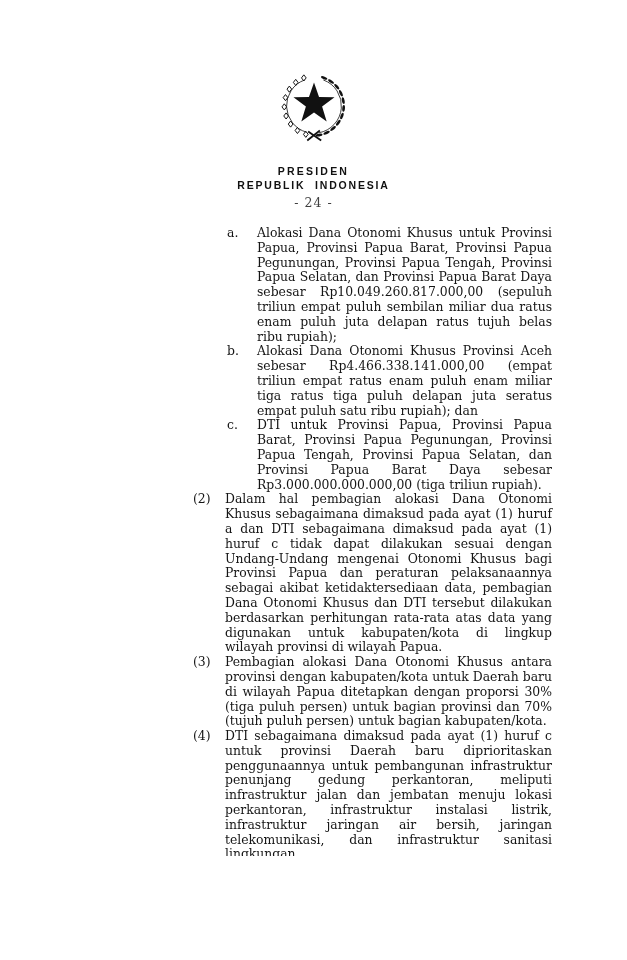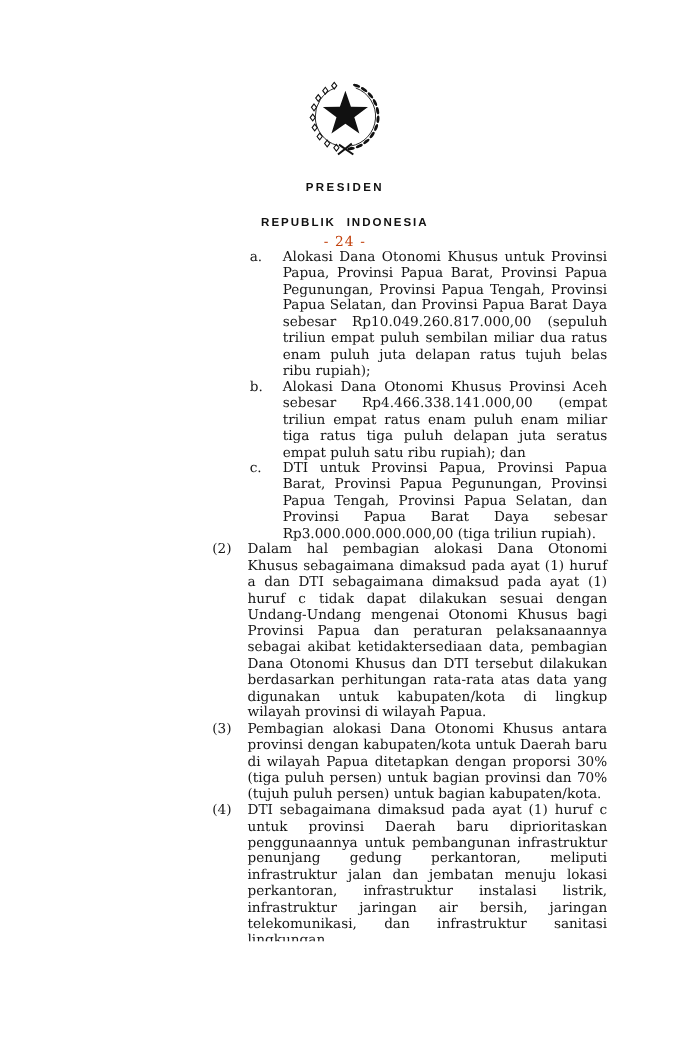--- a/index.html
+++ b/index.html
@@ -28,33 +28,33 @@
   }
   .inst-line1 {
     margin-top: 7px;
     font-family: "Liberation Sans", sans-serif;
     font-weight: bold;
     font-size: 10.5px;
     letter-spacing: 2.2px;
     color: #111;
   }
   .inst-line2 {
-    margin-top: 19px;
+    margin-top: 2px;
     font-family: "Liberation Sans", sans-serif;
     font-weight: bold;
     font-size: 10.5px;
     letter-spacing: 1.8px;
     word-spacing: 5px;
     color: #111;
   }
   .page-number {
     margin-top: 4px;
     font-size: 12.5px;
     letter-spacing: 1px;
-    color: #c2410c;
+    color: #404040;
   }
   .content {
     position: absolute;
     left: 193px;
     top: 226px;
     width: 359px;
     font-size: 12.4px;
     line-height: 14.8px;
     text-align: justify;
   }

